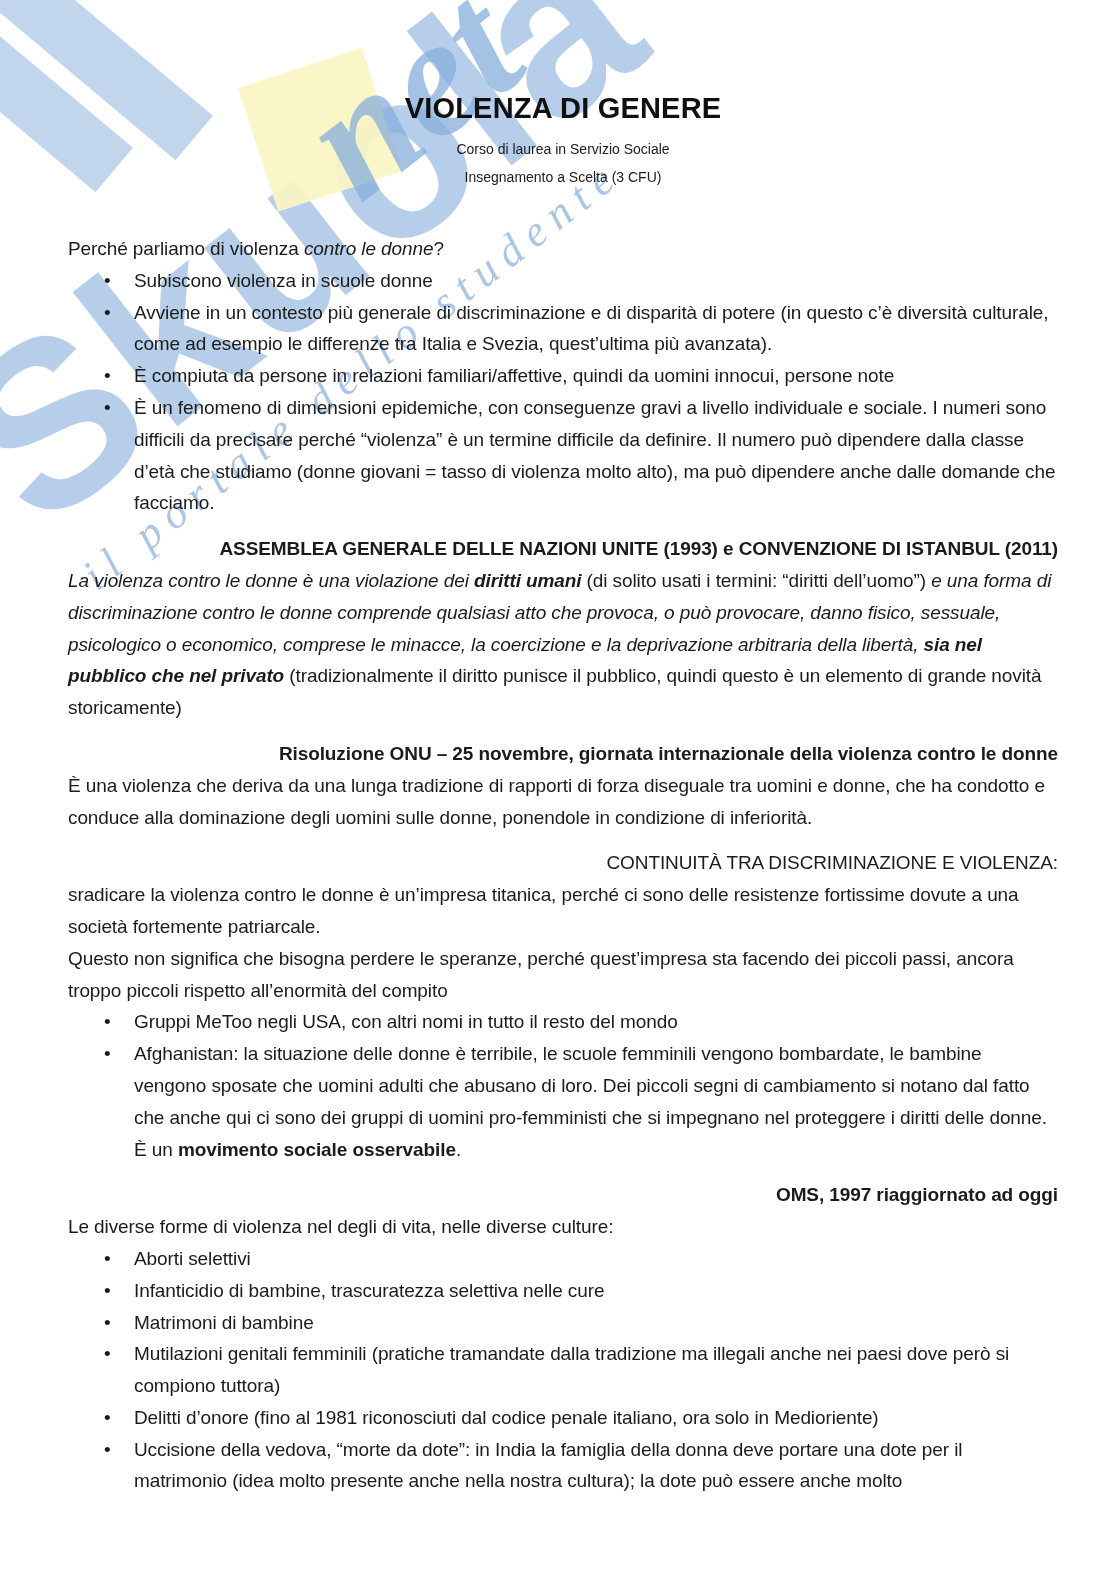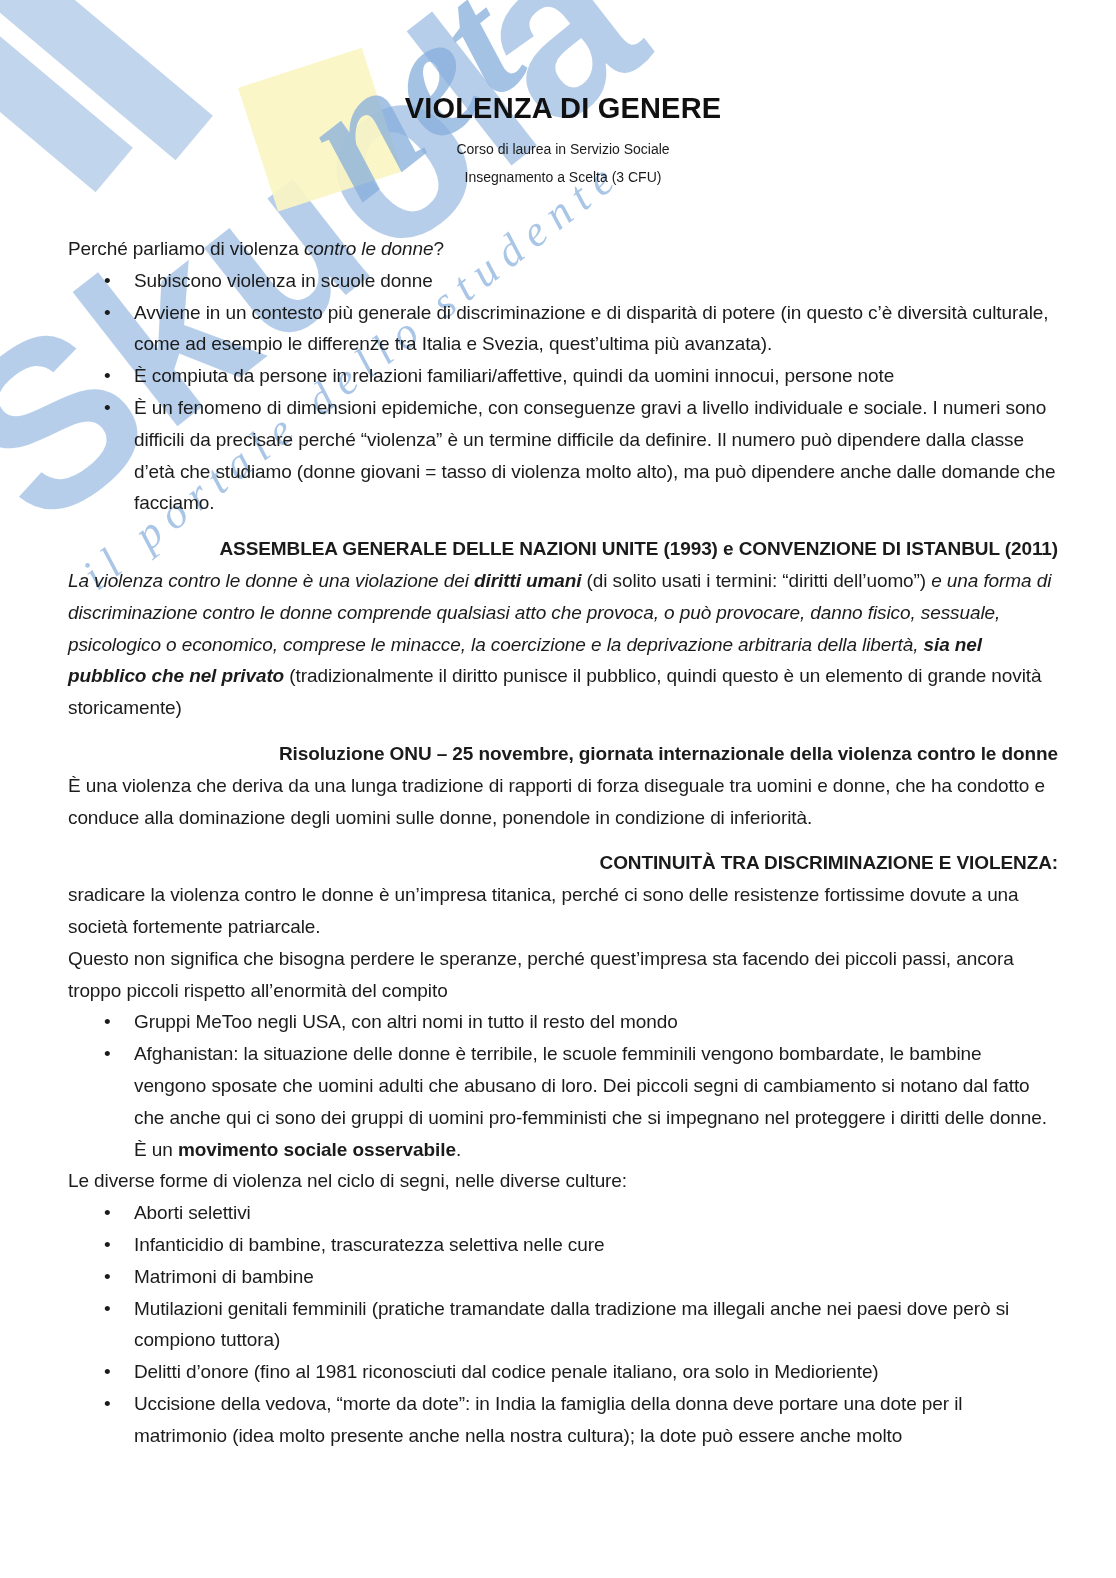--- a/index.html
+++ b/index.html
@@ -29,21 +29,21 @@
   .wm-bar1{left:-22px;top:-60px;}
   .wm-bar2{left:58px;top:-92px;}
   
   .content{position:relative;z-index:2;padding:92px 58px 0 68px;}
   .page-title{font-size:29px;font-weight:bold;text-align:center;margin:0 0 10px 0;
               color:#101010;letter-spacing:.2px;}
   .subtitle{text-align:center;font-size:14px;line-height:28px;margin:0;}
   .doc{margin-top:42px;font-size:19px;line-height:31.8px;letter-spacing:-0.1px;}
   .para{margin:0;}
   .heading{text-align:right;font-weight:bold;margin-top:14px;}
-  .heading.regular{font-weight:bold;}
+  .heading.regular{font-weight:normal;}
   .bullet-item{display:flex;margin-left:30px;}
   .bullet-dot{flex:0 0 36px;width:36px;padding-left:6px;box-sizing:border-box;}
   .bullet-text{flex:1 1 auto;}
   .b{font-weight:bold;margin-top:36px;}
   .i{font-style:italic;}
 </style>
 </head>
 <body>
 
 <div class="watermark">
@@ -87,21 +87,22 @@
       <div class="para"><span>sradicare la violenza contro le donne è un’impresa titanica, perché ci sono delle resistenze fortissime dovute a una società fortemente patriarcale.</span></div>
       <div class="para"><span>Questo non significa che bisogna perdere le speranze, perché quest’impresa sta facendo dei piccoli passi, ancora troppo piccoli rispetto all’enormità del compito</span></div>
       <div class="bullet-item">
         <div class="bullet-dot">•</div>
         <div class="bullet-text"><span>Gruppi MeToo negli USA, con altri nomi in tutto il resto del mondo</span></div>
       </div>
       <div class="bullet-item">
         <div class="bullet-dot">•</div>
         <div class="bullet-text"><span>Afghanistan: la situazione delle donne è terribile, le scuole femminili vengono bombardate, le bambine vengono sposate che uomini adulti che abusano di loro. Dei piccoli segni di cambiamento si notano dal fatto che anche qui ci sono dei gruppi di uomini pro-femministi che si impegnano nel proteggere i diritti delle donne. È un </span><span class="b">movimento sociale osservabile</span><span>.</span></div>
       </div>
-      <div class="para"><span>Le diverse forme di violenza nel ciclo di segni, nelle diverse culture:</span></div>
+      <div class="para heading"><span>OMS, 1997 riaggiornato ad oggi</span></div>
+      <div class="para"><span>Le diverse forme di violenza nel degli di vita, nelle diverse culture:</span></div>
       <div class="bullet-item">
         <div class="bullet-dot">•</div>
         <div class="bullet-text"><span>Aborti selettivi</span></div>
       </div>
       <div class="bullet-item">
         <div class="bullet-dot">•</div>
         <div class="bullet-text"><span>Infanticidio di bambine, trascuratezza selettiva nelle cure</span></div>
       </div>
       <div class="bullet-item">
         <div class="bullet-dot">•</div>

